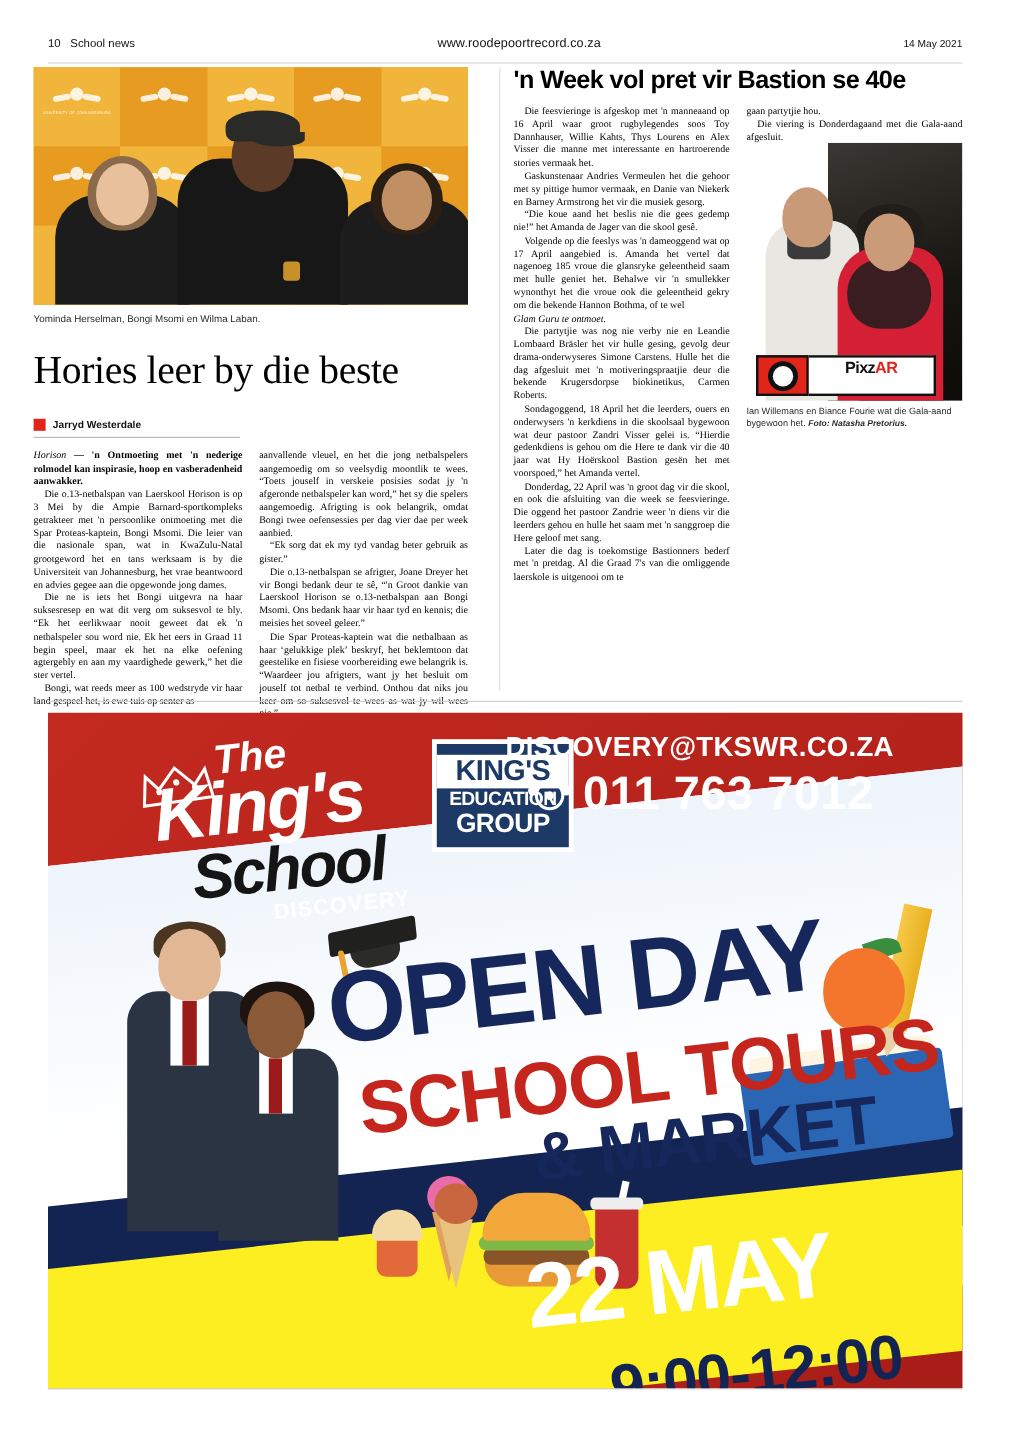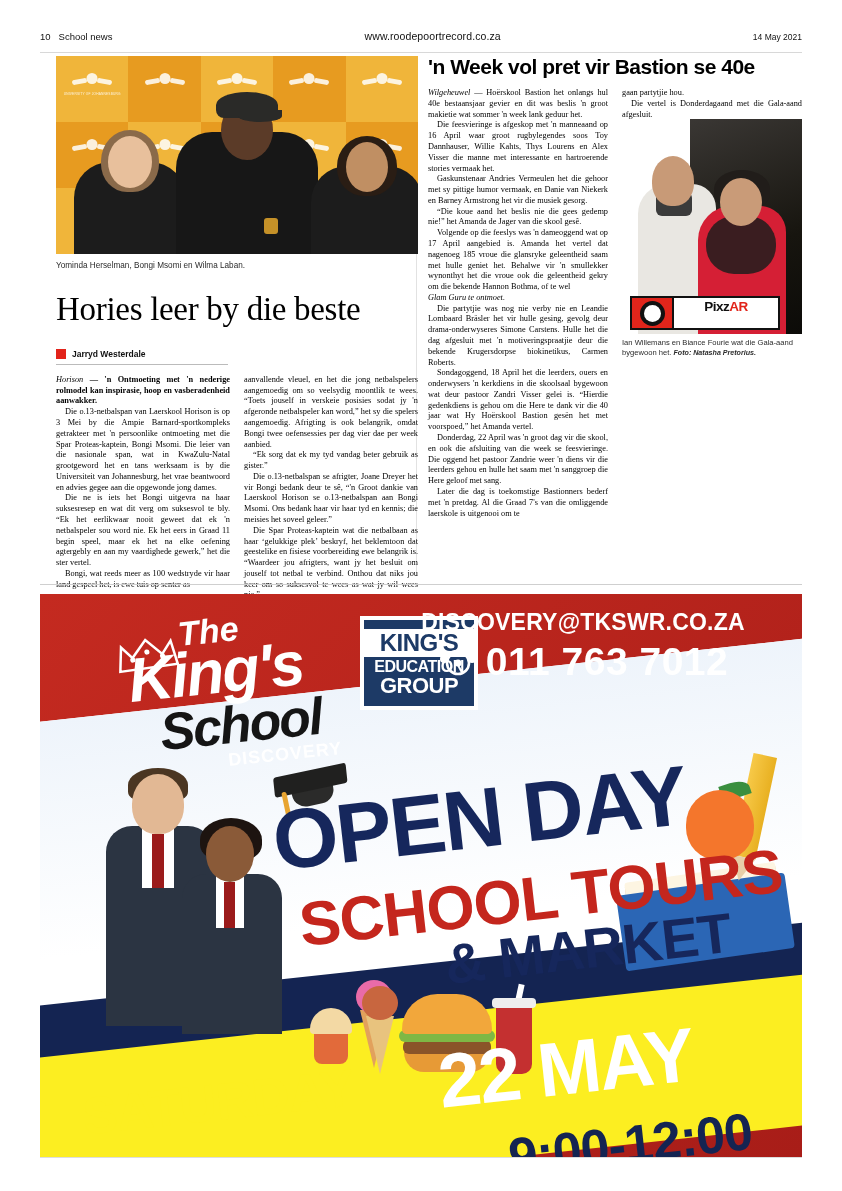--- a/index.html
+++ b/index.html
@@ -20,21 +20,21 @@
     font-family:"Liberation Sans", sans-serif;
     border-bottom:0;
   }
   .mh-left { display:flex; gap:8px; align-items:baseline; font-size:9.5px; color:#111; }
   .mh-page { font-size:9.5px; }
   .mh-center { font-size:10.5px; color:#111; letter-spacing:0.1px; }
   .mh-right { font-size:8.5px; color:#111; }
   .mh-rule { position:absolute; left:40px; top:52px; width:762px; height:1px; background:#d8d8d8; }
 
   
-  .art-left { position:absolute; left:56px; top:56px; width:362px; }
+  .art-left { position:absolute; left:28px; top:56px; width:362px; }
   .photo-main {
     width:362px; height:198px; position:relative; overflow:hidden;
     background:#e8a627;
   }
   .uj-grid { position:absolute; inset:0; display:grid;
     grid-template-columns: repeat(5, 1fr); grid-template-rows: repeat(3, 1fr); }
   .uj-cell { position:relative; }
   .uj-cell.a { background:#f0b53a; }
   .uj-cell.b { background:#e79b20; }
   .uj-logo {
@@ -452,32 +452,31 @@
           </div>
         </div>
       </div>
 
       <div class="caption-r">
         <span>Ian Willemans en Biance Fourie wat die Gala-aand bygewoon het.</span>
         <i>Foto: Natasha Pretorius.</i>
       </div>
 
       <div class="r-cols" style="height:520px;">
-        <p class="first"><i>Wilgeheuwel</i> <span>— Hoërskool Bastion het onlangs hul 40e bestaansjaar gevier en dit was beslis 'n groot makietie wat sommer 'n week lank geduur het.</span></p>
         <p>Die feesvieringe is afgeskop met 'n manneaand op 16 April waar groot rugbylegendes soos Toy Dannhauser, Willie Kahts, Thys Lourens en Alex Visser die manne met interessante en hartroerende stories vermaak het.</p>
         <p>Gaskunstenaar Andries Vermeulen het die gehoor met sy pittige humor vermaak, en Danie van Niekerk en Barney Armstrong het vir die musiek gesorg.</p>
         <p>“Die koue aand het beslis nie die gees gedemp nie!” het Amanda de Jager van die skool gesê.</p>
         <p>Volgende op die feeslys was 'n dameoggend wat op 17 April aangebied is. Amanda het vertel dat nagenoeg 185 vroue die glansryke geleentheid saam met hulle geniet het. Behalwe vir 'n smullekker wynonthyt het die vroue ook die geleentheid gekry om die bekende Hannon Bothma, of te wel</p>
         <p class="first" style="font-style:italic;">Glam Guru te ontmoet.</p>
         <p>Die partytjie was nog nie verby nie en Leandie Lombaard Bräsler het vir hulle gesing, gevolg deur drama-onderwyseres Simone Carstens. Hulle het die dag afgesluit met 'n motiveringspraatjie deur die bekende Krugersdorpse biokinetikus, Carmen Roberts.</p>
         <p>Sondagoggend, 18 April het die leerders, ouers en onderwysers 'n kerkdiens in die skoolsaal bygewoon wat deur pastoor Zandri Visser gelei is. “Hierdie gedenkdiens is gehou om die Here te dank vir die 40 jaar wat Hy Hoërskool Bastion gesën het met voorspoed,” het Amanda vertel.</p>
         <p>Donderdag, 22 April was 'n groot dag vir die skool, en ook die afsluiting van die week se feesvieringe. Die oggend het pastoor Zandrie weer 'n diens vir die leerders gehou en hulle het saam met 'n sanggroep die Here geloof met sang.</p>
         <p>Later die dag is toekomstige Bastionners bederf met 'n pretdag. Al die Graad 7's van die omliggende laerskole is uitgenooi om te</p>
         <p style="margin-top:246px;" class="first">gaan partytjie hou.</p>
-        <p>Die vertel is Donderdagaand met die Gala-aand afgesluit.</p>
+        <p>Die viering is Donderdagaand met die Gala-aand afgesluit.</p>
         <p>Amanda het vertel dat die oud-Bastionners bedank is vir die veilige hawe wat hulle vir leerders in die omgewing geskep het, en dat hulle hulde gebring het aan al die leerders, personeel en ouers wat die afgelope 40 jaar by die skool betrokke was en sommige steeds is.</p>
         <p>Na toesprake deur die skoolhoof, Gert Koekemoer, die ruwe beheerliggaamvoorsitter, Mike Combrink en optredes deur huidige en oudleerders is 'n lekker ete voorgesit terwyl Danie en Barney weer musiek gemaak het.</p>
         <p>Gert het die mense wat by die aktiwiteite betrokke was, die borge, die ondersteuners, die oud-Bastionners en die personeel bedank vir hul bydraes.</p>
         <p class="email" style="font-style:italic;font-size:7.6px;">— raisashap@caxton.co.za</p>
       </div>
     </div>
   </div>
 
   <div class="art-rule-bottom"></div>
 

